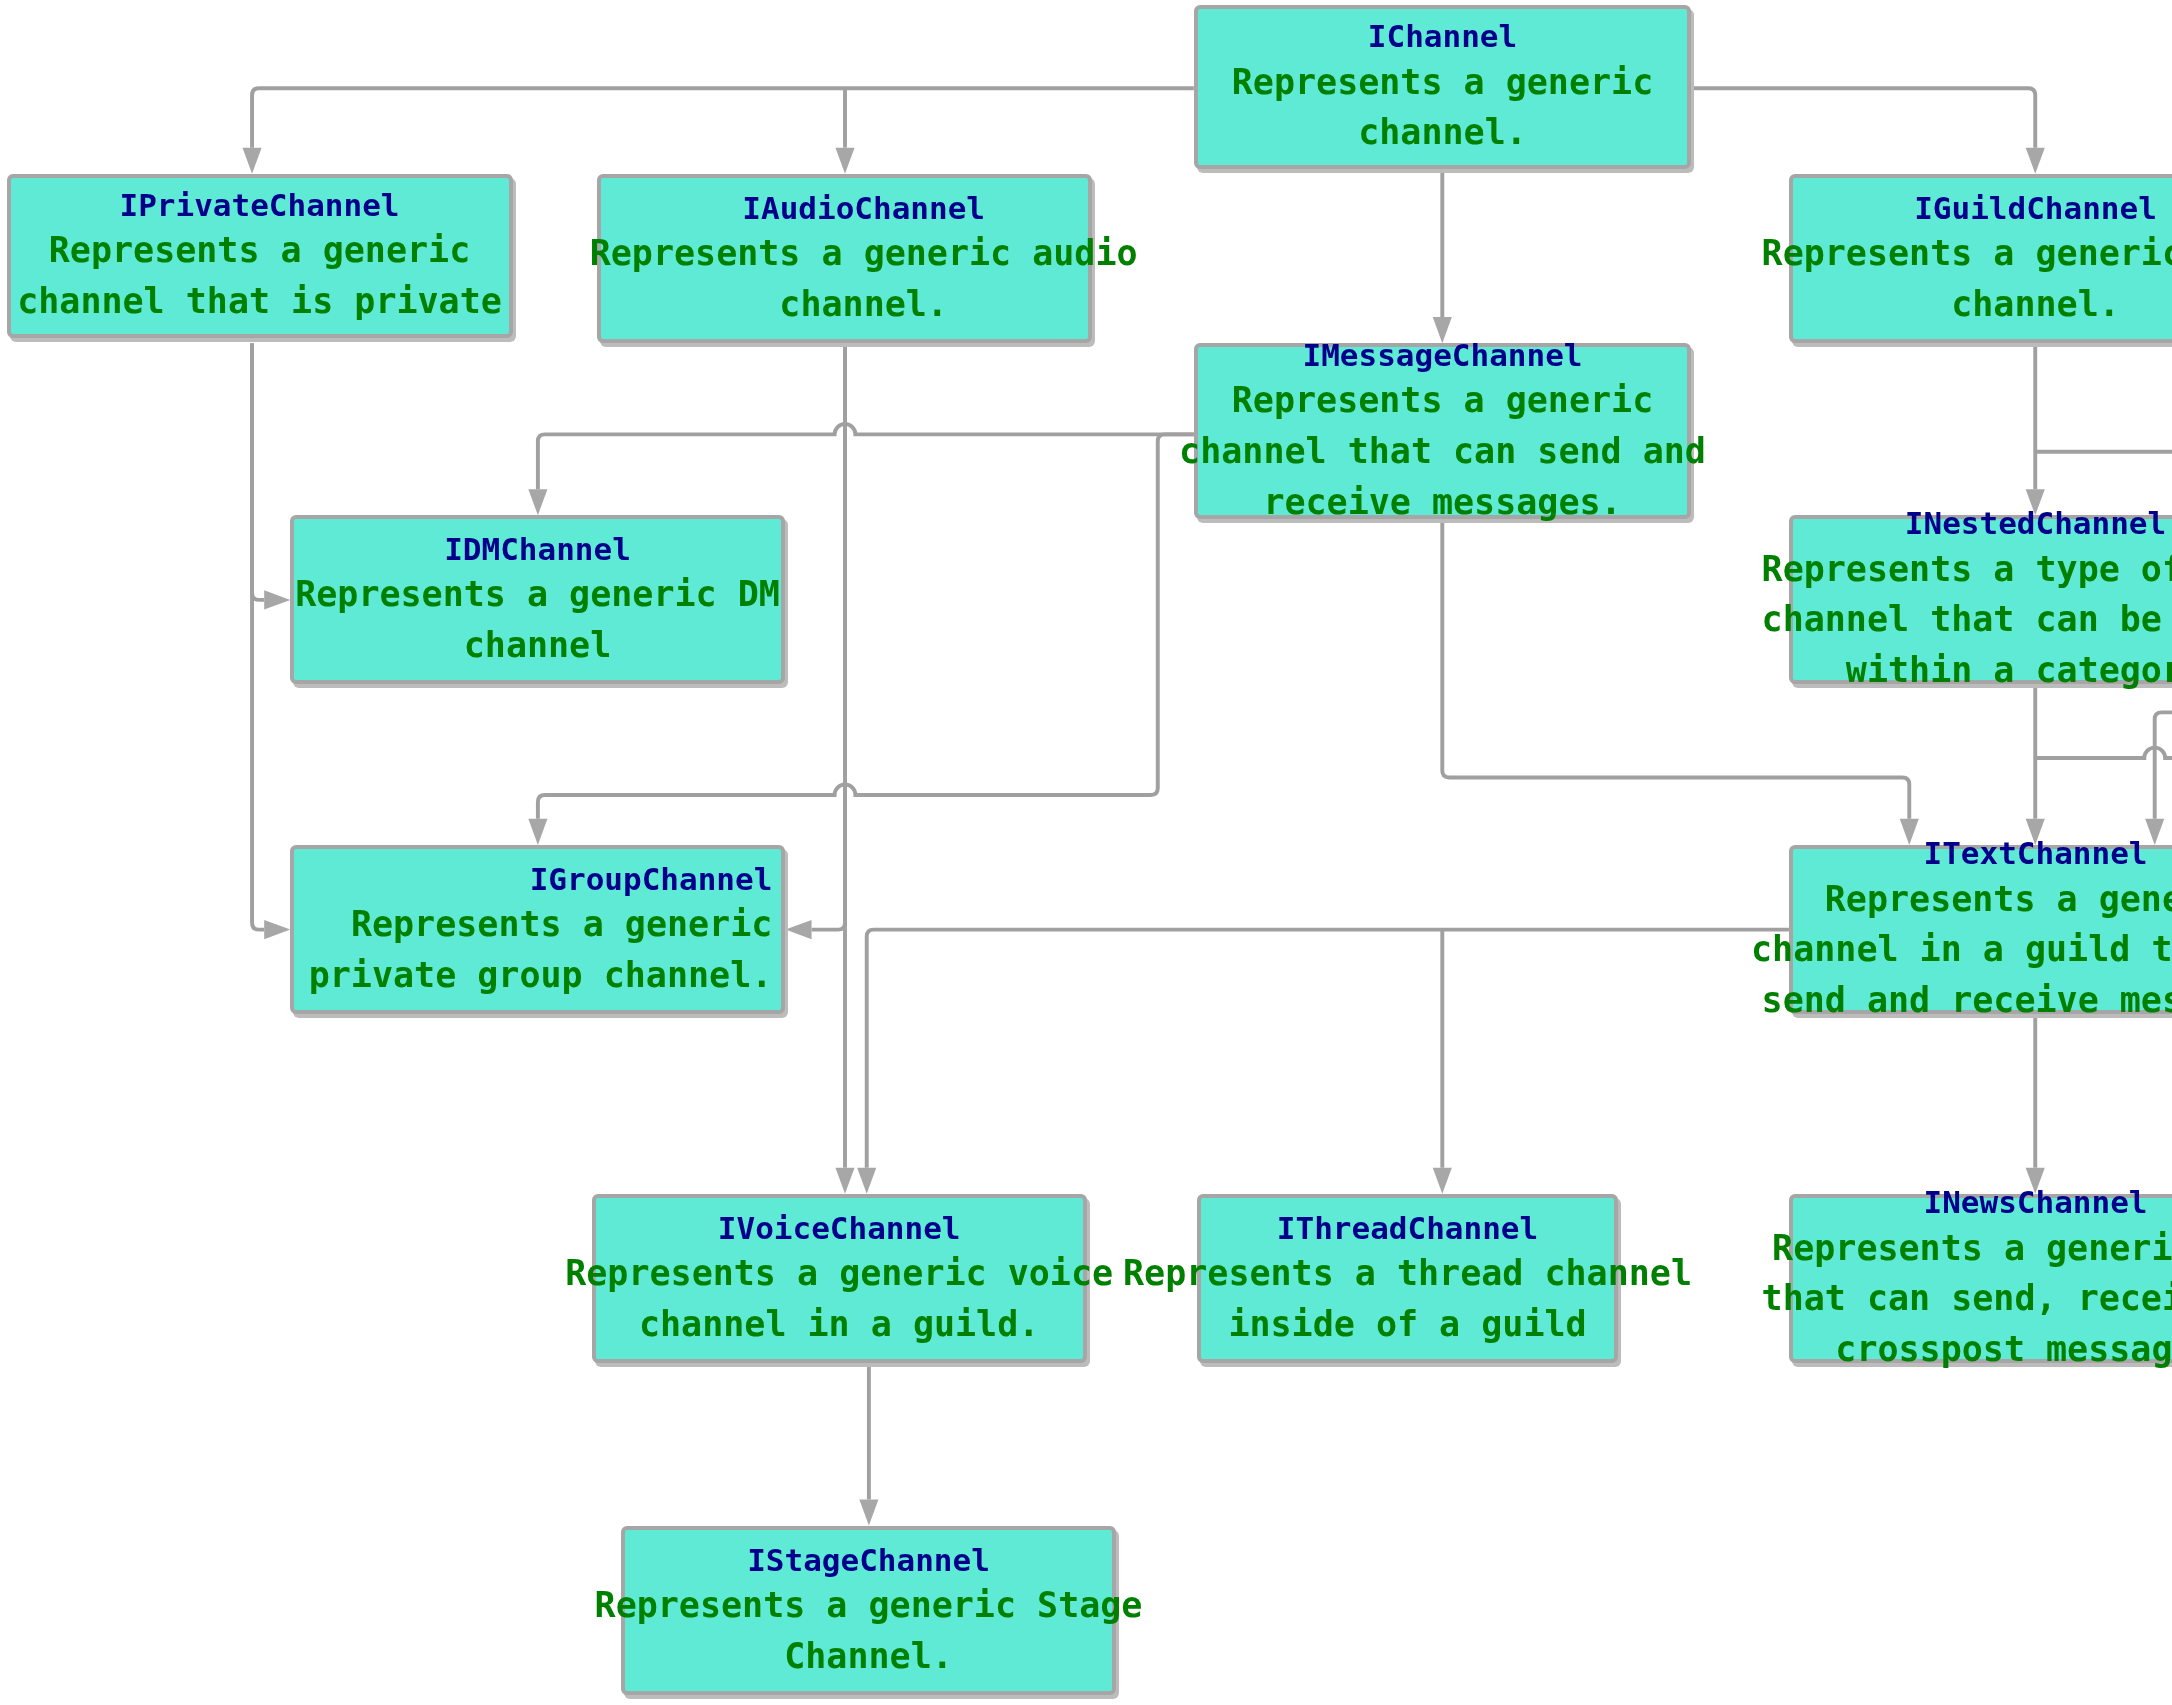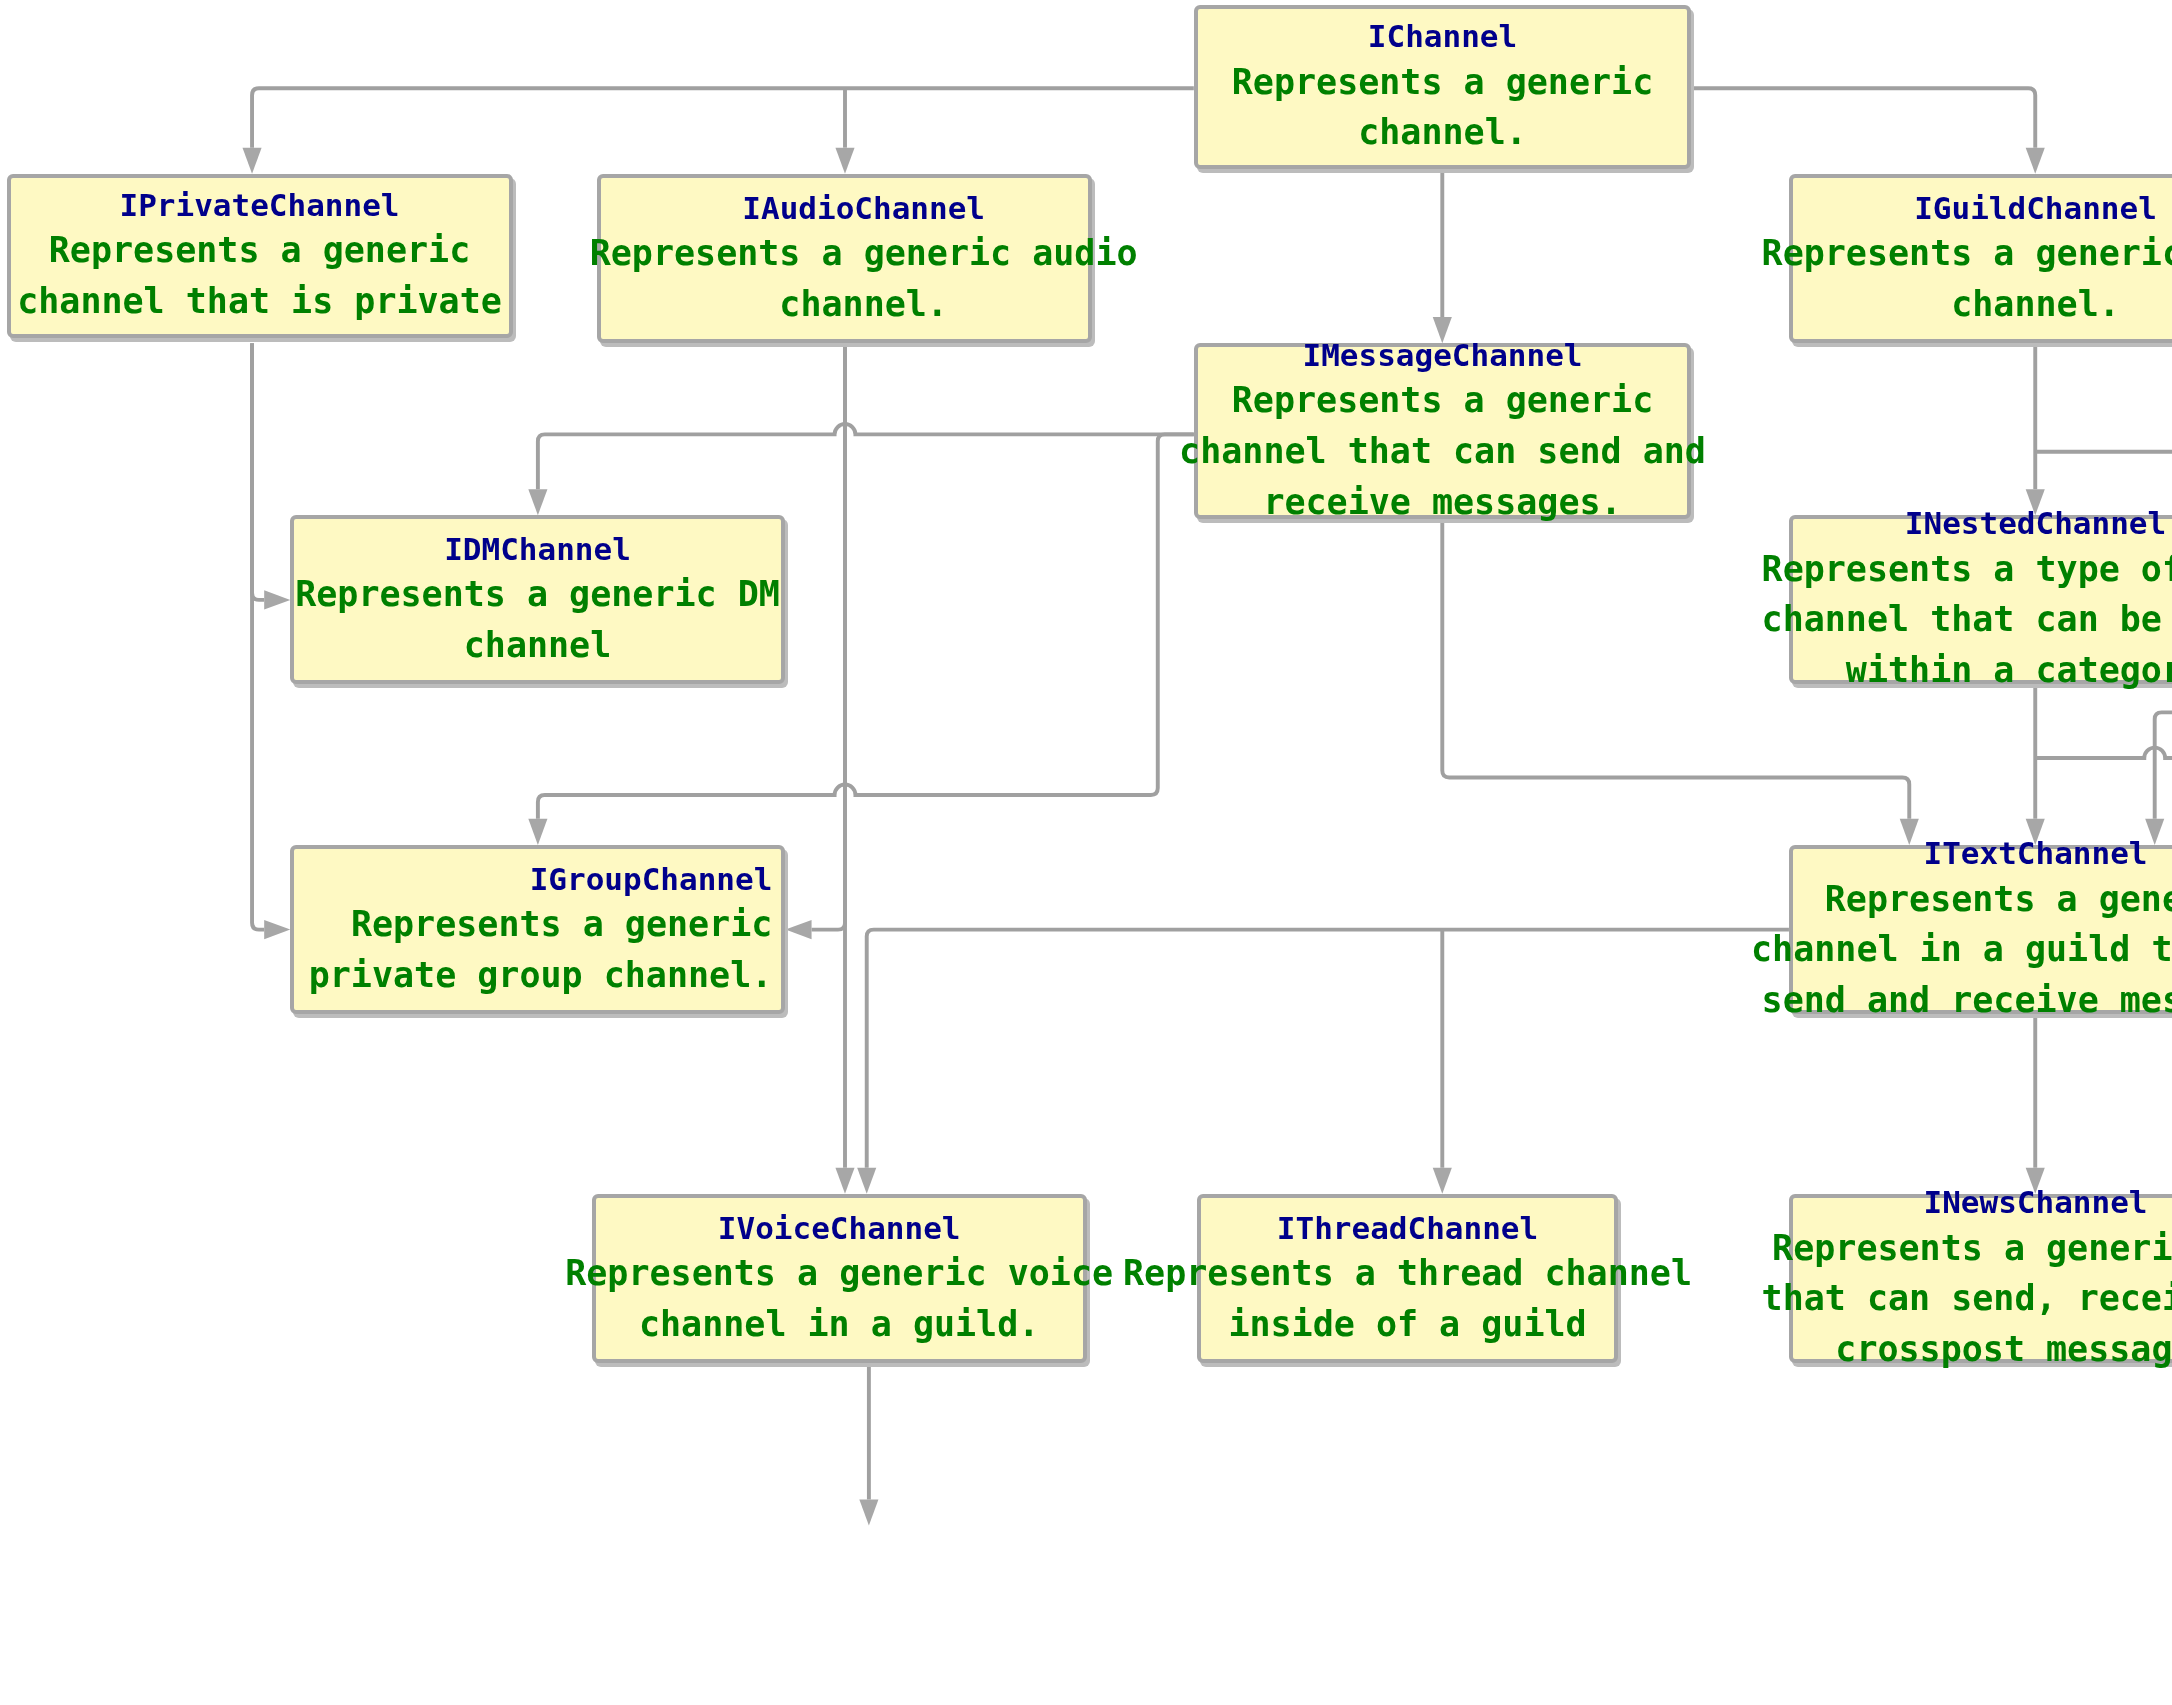--- a/index.html
+++ b/index.html
@@ -27,21 +27,21 @@
     stroke: #a0a0a0;
     stroke-width: 9px;
   }
   .edge-arrowhead {
     fill: #a7a7a7;
     stroke: none;
   }
   .node {
     position: absolute;
     box-sizing: border-box;
-    background: #fef9c3;
+    background: #5eead4;
     border: 4.3px solid #a6a6a6;
     border-radius: 6px;
     box-shadow: 3px 3.9px 0 #bcbcbc;
     display: flex;
     flex-direction: column;
     align-items: center;
     justify-content: center;
     text-align: center;
     padding: 3.5px 8.7px;
   }
@@ -170,14 +170,19 @@
       <div class="node-title">IThreadChannel</div>
       <div class="node-desc">Represents a thread channel</div>
       <div class="node-desc">inside of a guild</div>
     </div>
     <div class="node" style="left: 1789px; top: 1194px; width: 493px; height: 169px;">
       <div class="node-title">INewsChannel</div>
       <div class="node-desc">Represents a generic news</div>
       <div class="node-desc">that can send, receive and</div>
       <div class="node-desc">crosspost messages.</div>
     </div>
+    <div class="node" style="left: 621px; top: 1526px; width: 495px; height: 169px;">
+      <div class="node-title">IStageChannel</div>
+      <div class="node-desc">Represents a generic Stage</div>
+      <div class="node-desc">Channel.</div>
+    </div>
   </div>
 
 
 </body></html>

